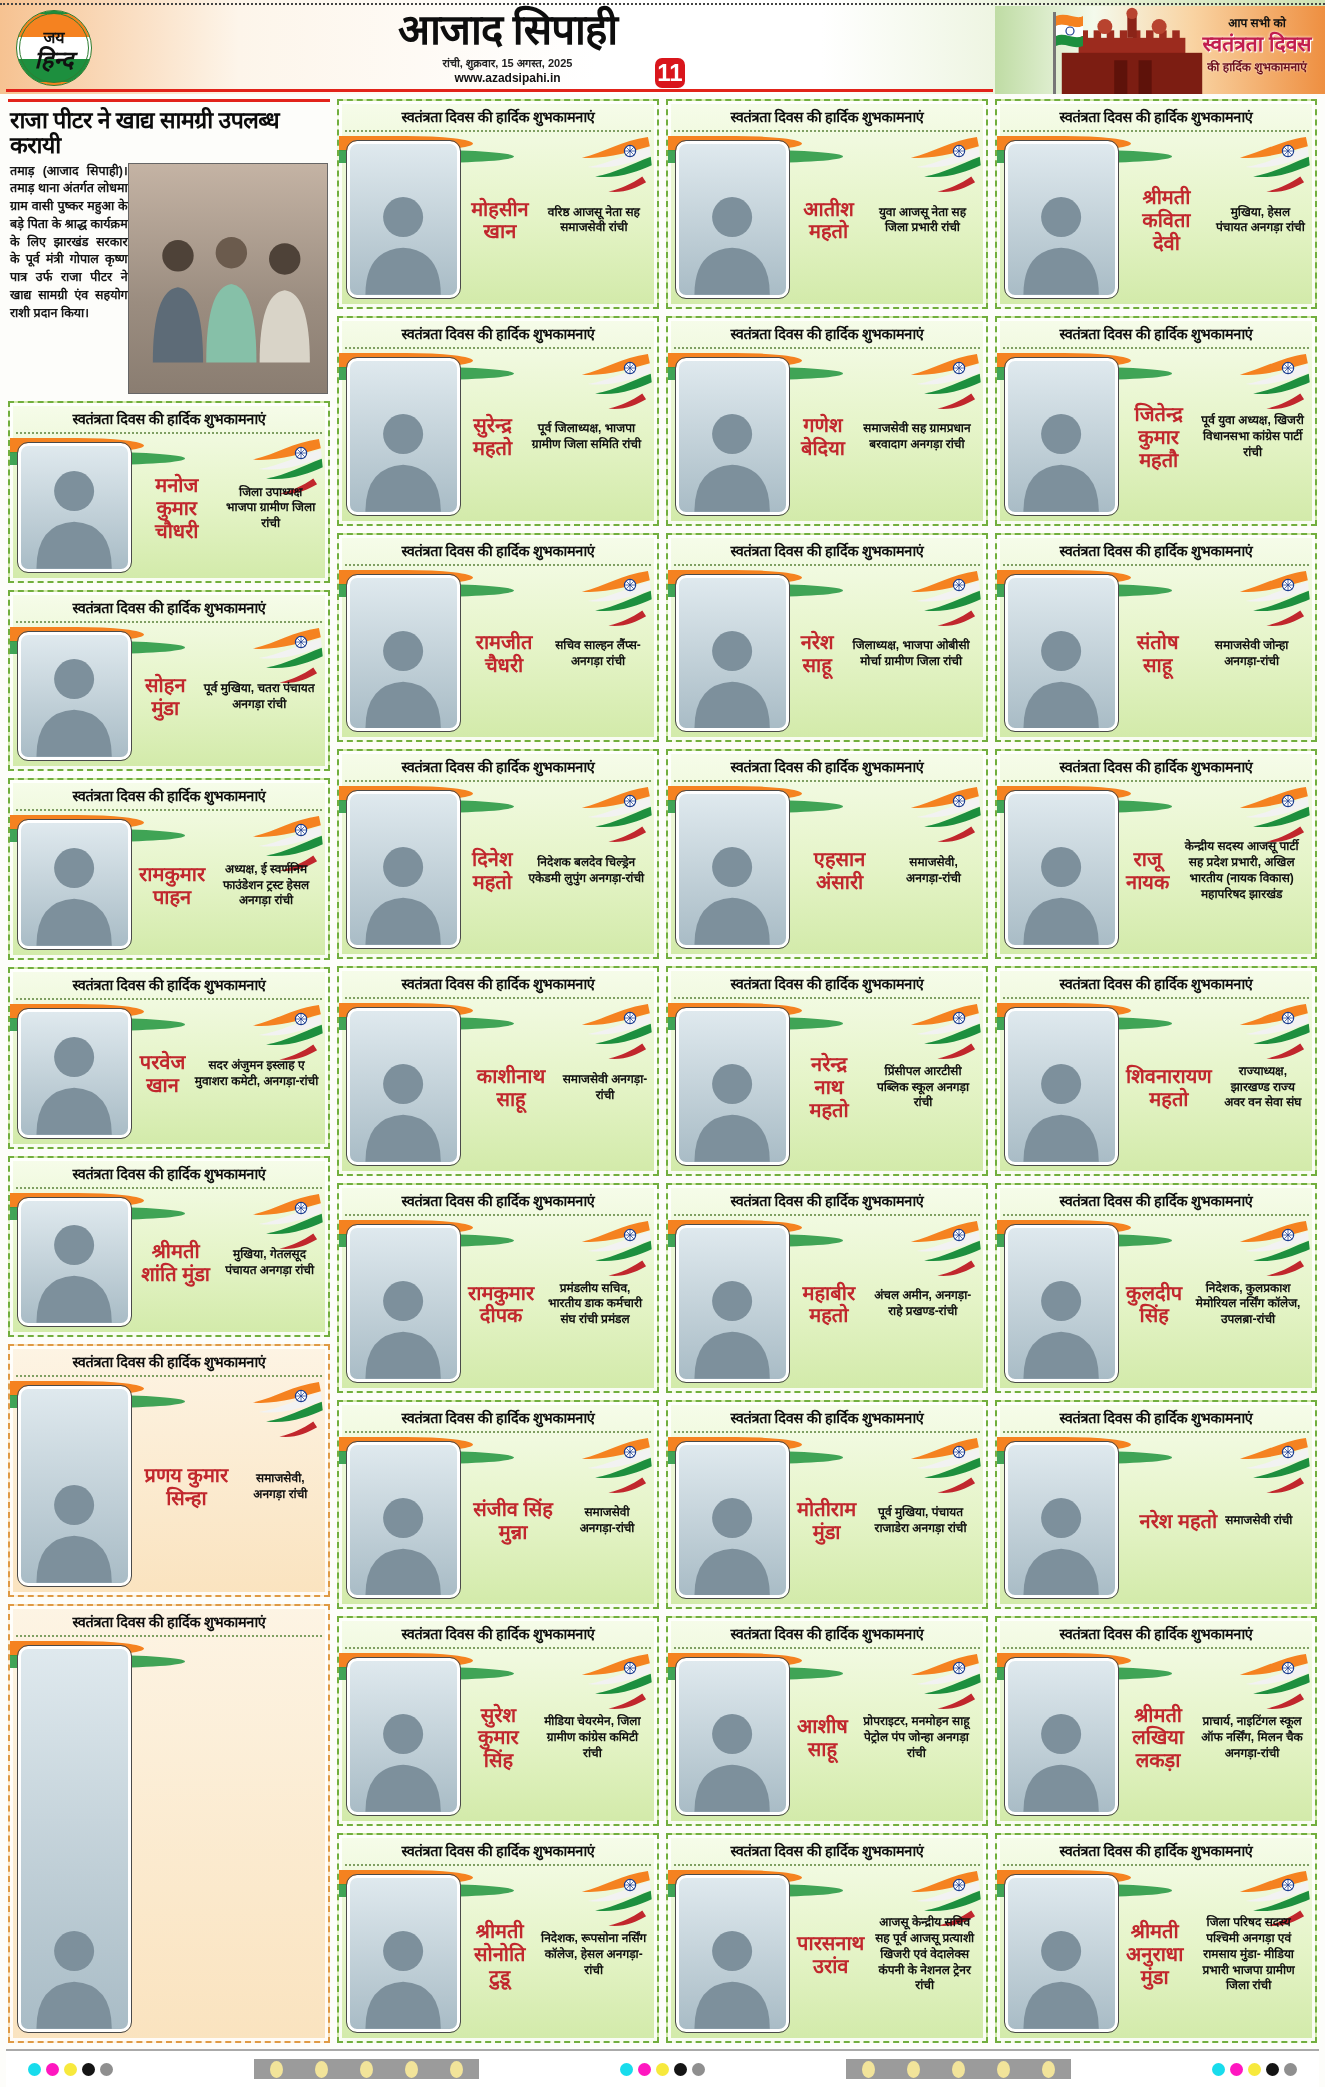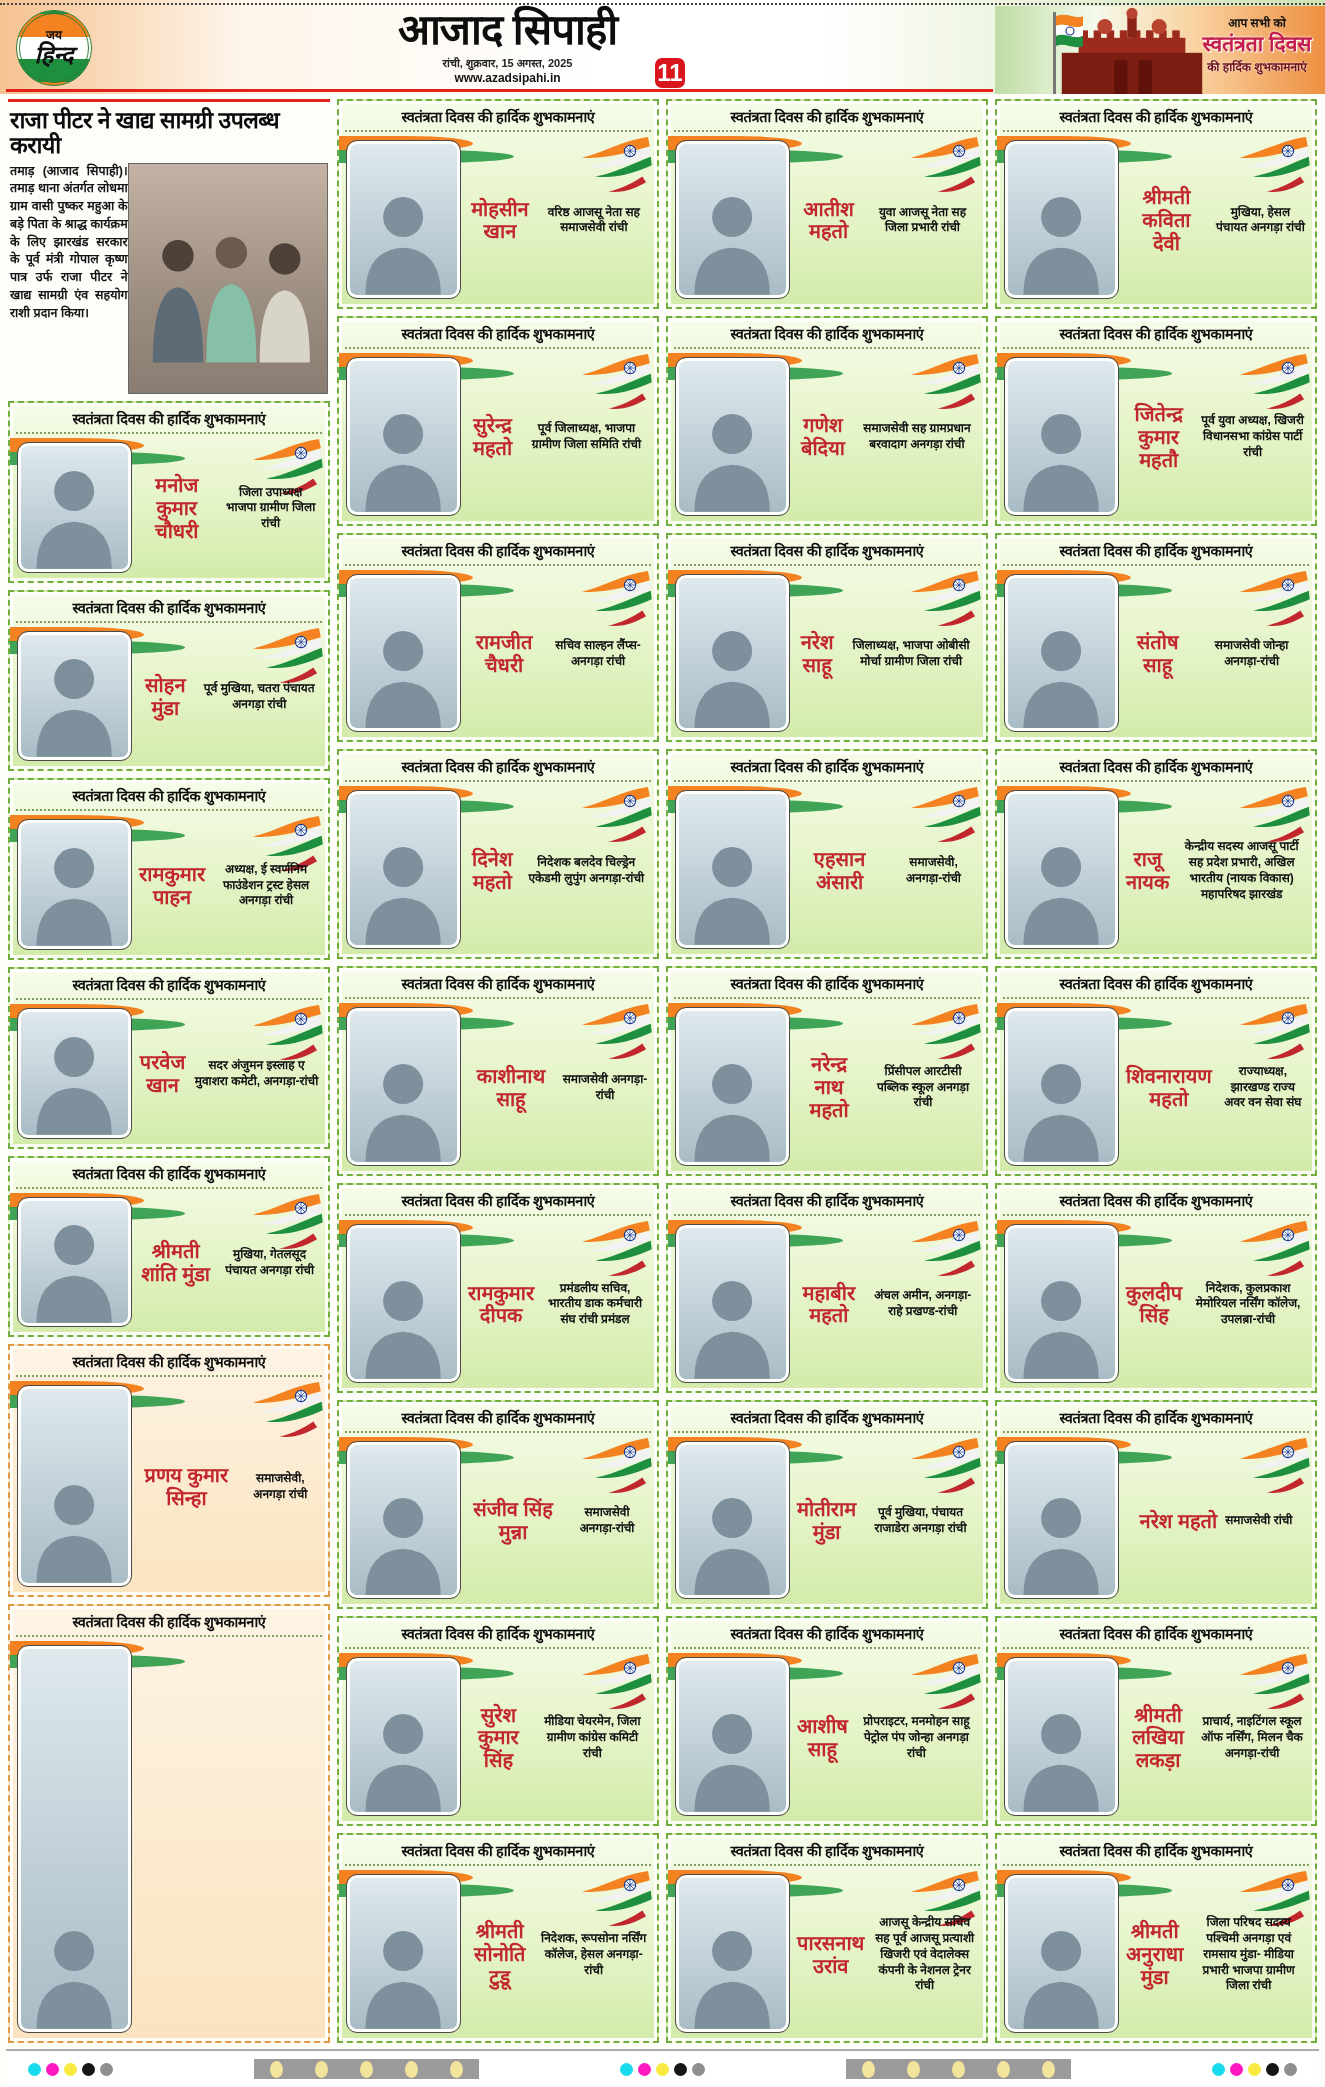--- a/index.html
+++ b/index.html
@@ -7,21 +7,21 @@
   .page{display:flex;flex-direction:column;width:1325px;height:2087px;}
 
   
   .header{position:relative;height:94px;flex:0 0 auto;
     background:linear-gradient(90deg,#f6c291 0%,#fdf5ea 18%,#ffffff 45%,#ffffff 62%,#eef5e2 75%,#cfe3b4 100%);}
   .header::before{content:"";position:absolute;top:3px;left:0;right:0;border-top:2px dotted #444;}
   .redrule{position:absolute;left:6px;right:332px;bottom:2px;height:3px;background:#e2231a;}
   .logo{position:absolute;left:16px;top:10px;width:76px;height:76px;border-radius:50%;
     background:linear-gradient(180deg,#f58220 0 34%,#ffffff 34% 66%,#1d8f3e 66% 100%);
     border:4px double #2e7d32;box-sizing:border-box;text-align:center;color:#111;}
-  .logo .l1{display:block;font-size:12px;font-weight:800;margin-top:12px;}
+  .logo .l1{display:block;font-size:16px;font-weight:800;margin-top:12px;}
   .logo .l2{display:block;font-size:24px;font-weight:800;font-style:italic;line-height:1;}
   .mast-center{position:absolute;left:120px;right:430px;top:8px;text-align:center;}
   .mast-center h1{margin:0;font-size:42px;line-height:1.05;font-weight:800;color:#0d0d0d;letter-spacing:-1px;}
   .dateline{font-size:11px;font-weight:700;color:#222;margin-top:3px;}
   .website{font-size:12px;font-weight:800;color:#111;margin-top:1px;}
   .pagenum{position:absolute;left:655px;top:58px;width:30px;height:30px;border-radius:7px;background:#d9161c;
     color:#fff;font-size:24px;font-weight:700;display:flex;align-items:center;justify-content:center;}
   .banner{position:absolute;right:0;top:6px;bottom:0;width:330px;overflow:hidden;
     background:linear-gradient(90deg,#bfdca4 0%,#f4faec 30%,#f9d3a2 60%,#ee8f41 100%);}
   .banner .fort{position:absolute;right:118px;top:0;height:100%;width:150px;}

